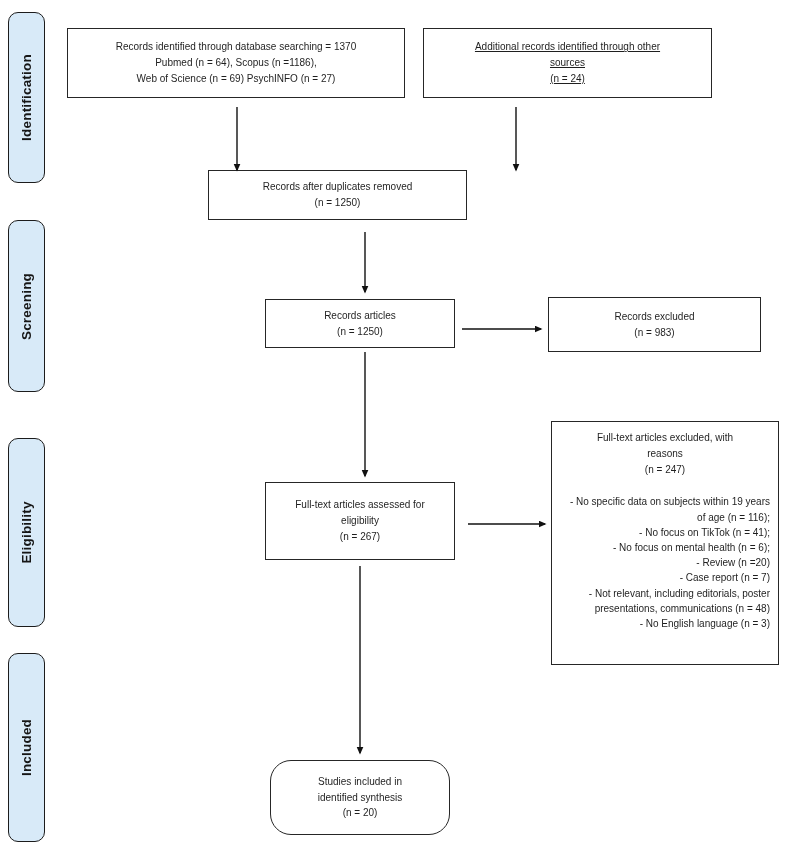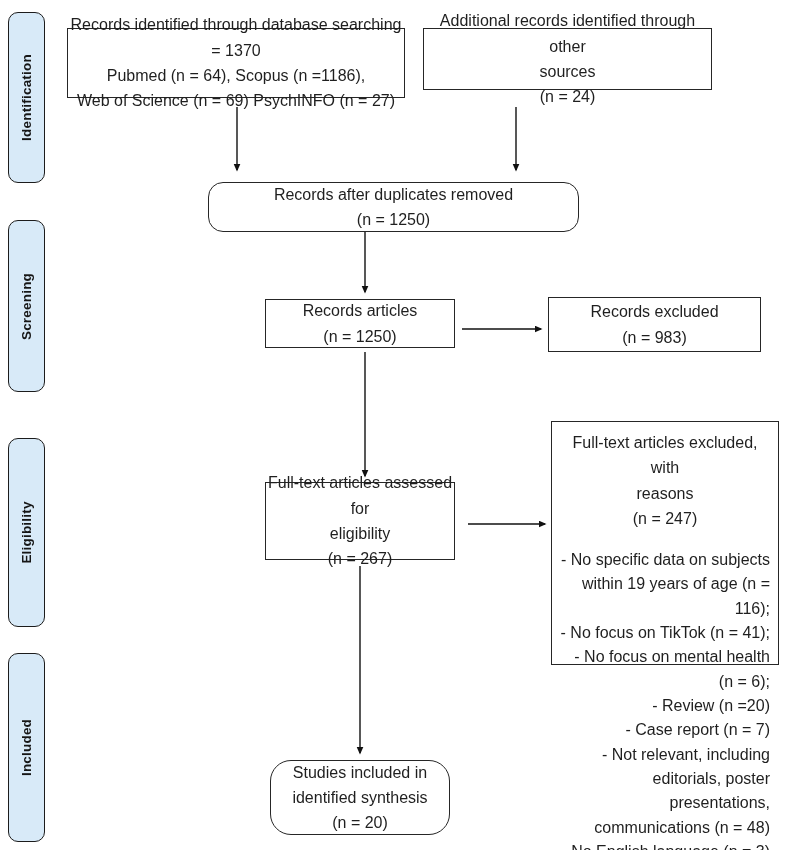--- a/index.html
+++ b/index.html
@@ -41,21 +41,21 @@
     position: absolute;
     background: #ffffff;
     border: 1.7px solid #262626;
     box-sizing: border-box;
     display: flex;
     flex-direction: column;
     align-items: center;
     justify-content: center;
     text-align: center;
     color: #1f1f1f;
-    font-size: 16px;
+    font-size: 10px;
     line-height: 1.58;
   }
   .fbox .ln { width: 100%; }
   
   .fbox.topalign {
     justify-content: flex-start;
     padding: 8px 8px 6px 8px;
   }
   .reasons-list {
     width: 100%;
@@ -89,27 +89,27 @@
   <div class="stage" style="top:653px; height:189px;">
     <span class="vtext">Included</span>
   </div>
 
   <div class="fbox" style="left:67px; top:28px; width:338px; height:70px;">
     <div class="ln">Records identified through database searching = 1370</div>
     <div class="ln">Pubmed (n = 64), Scopus (n =1186),</div>
     <div class="ln">Web of Science (n = 69) PsychINFO (n = 27)</div>
   </div>
 
-  <div class="fbox" style="left:423px; top:28px; width:289px; height:62px;">
+  <div class="fbox" style="left:423px; top:28px; width:289px; height:70px;text-decoration:underline;">
     <div class="ln">Additional records identified through other</div>
     <div class="ln">sources</div>
     <div class="ln">(n = 24)</div>
   </div>
 
-  <div class="fbox" style="left:208px; top:182px; width:371px; height:50px;border-radius:15px;">
+  <div class="fbox" style="left:208px; top:170px; width:259px; height:50px;">
     <div class="ln">Records after duplicates removed</div>
     <div class="ln">(n = 1250)</div>
   </div>
 
   <div class="fbox" style="left:265px; top:299px; width:190px; height:49px;">
     <div class="ln">Records articles</div>
     <div class="ln">(n = 1250)</div>
   </div>
 
   <div class="fbox" style="left:548px; top:297px; width:213px; height:55px;">

